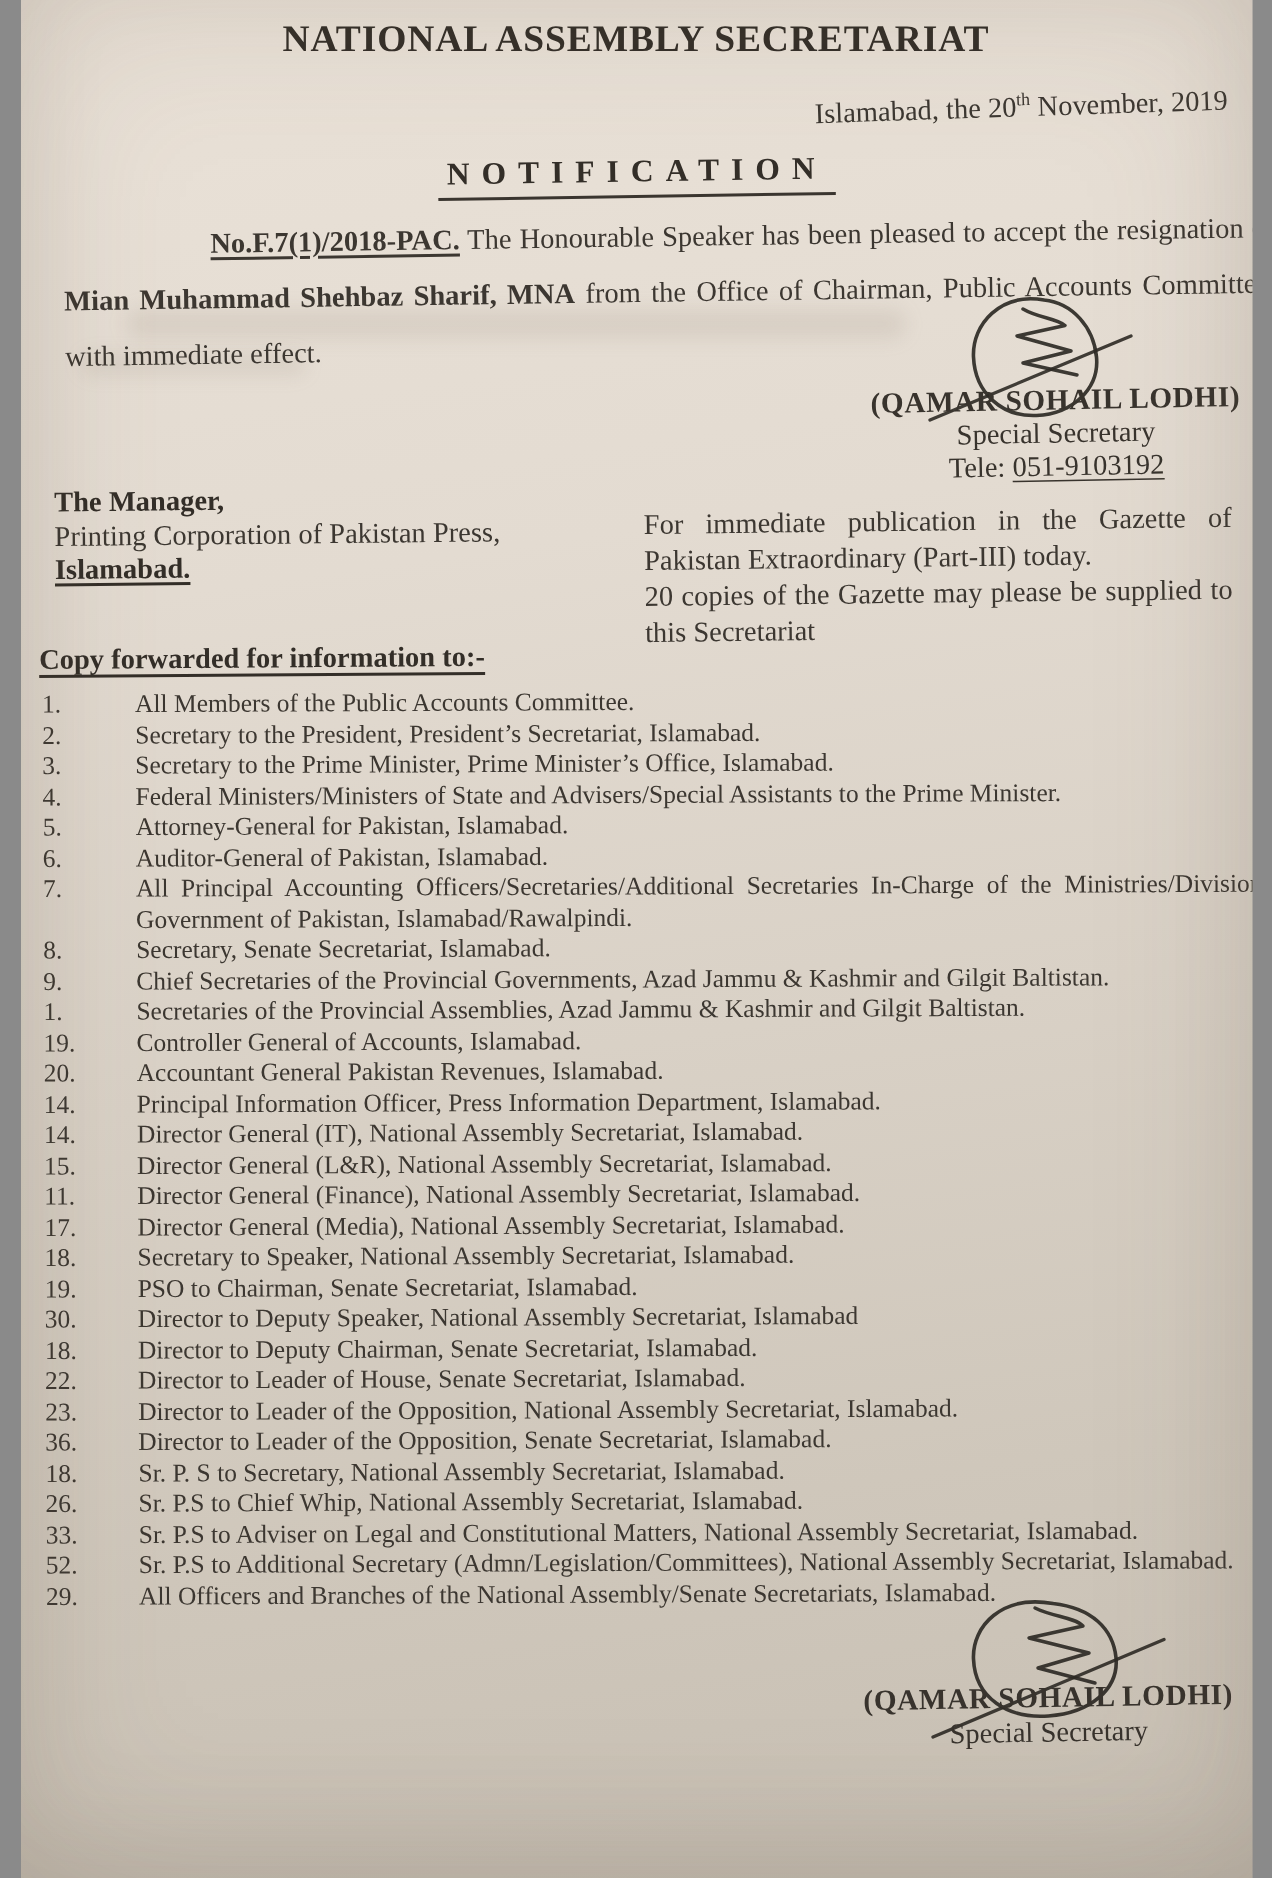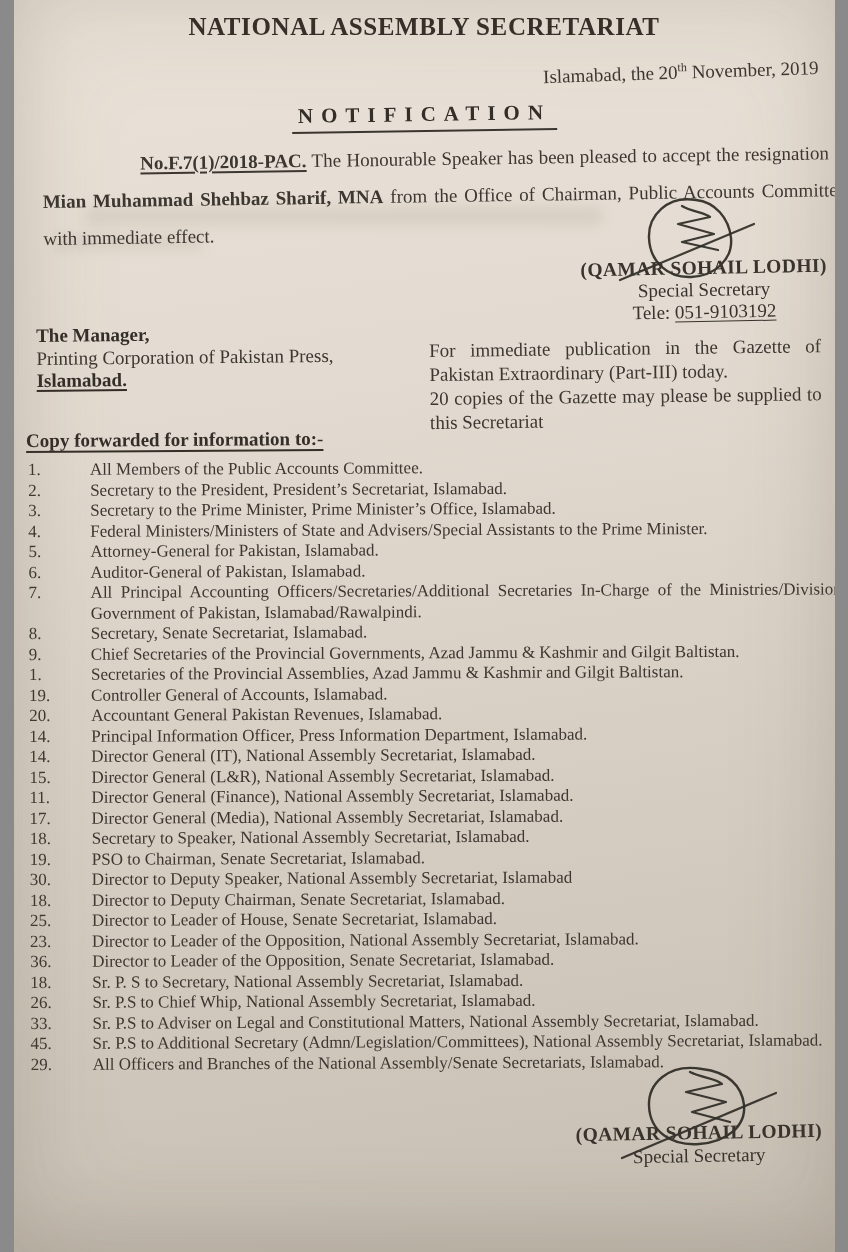--- a/index.html
+++ b/index.html
@@ -207,21 +207,21 @@
       </div>
       <div class="li-row">
         <span class="li-num">30.</span>
         <span class="li-text">Director to Deputy Speaker, National Assembly Secretariat, Islamabad</span>
       </div>
       <div class="li-row">
         <span class="li-num">18.</span>
         <span class="li-text">Director to Deputy Chairman, Senate Secretariat, Islamabad.</span>
       </div>
       <div class="li-row">
-        <span class="li-num">25.</span>
+        <span class="li-num">22.</span>
         <span class="li-text">Director to Leader of House, Senate Secretariat, Islamabad.</span>
       </div>
       <div class="li-row">
         <span class="li-num">23.</span>
         <span class="li-text">Director to Leader of the Opposition, National Assembly Secretariat, Islamabad.</span>
       </div>
       <div class="li-row">
         <span class="li-num">36.</span>
         <span class="li-text">Director to Leader of the Opposition, Senate Secretariat, Islamabad.</span>
       </div>
@@ -231,21 +231,21 @@
       </div>
       <div class="li-row">
         <span class="li-num">26.</span>
         <span class="li-text">Sr. P.S to Chief Whip, National Assembly Secretariat, Islamabad.</span>
       </div>
       <div class="li-row">
         <span class="li-num">33.</span>
         <span class="li-text">Sr. P.S to Adviser on Legal and Constitutional Matters, National Assembly Secretariat, Islamabad.</span>
       </div>
       <div class="li-row">
-        <span class="li-num">45.</span>
+        <span class="li-num">52.</span>
         <span class="li-text">Sr. P.S to Additional Secretary (Admn/Legislation/Committees), National Assembly Secretariat, Islamabad.</span>
       </div>
       <div class="li-row">
         <span class="li-num">29.</span>
         <span class="li-text">All Officers and Branches of the National Assembly/Senate Secretariats, Islamabad.</span>
       </div>
     </div>
 
   <svg class="abs sig-svg sig-bot-svg" width="220" height="112" viewBox="0 0 220 112" fill="none">
     <path d="M130 9 C96 3 76 24 77 46 C78 72 100 86 127 84 C155 82 174 66 172 45 C170 26 156 12 130 9" stroke="#2e2a25" stroke-width="2.4" stroke-linecap="round" opacity="0.92"></path>

